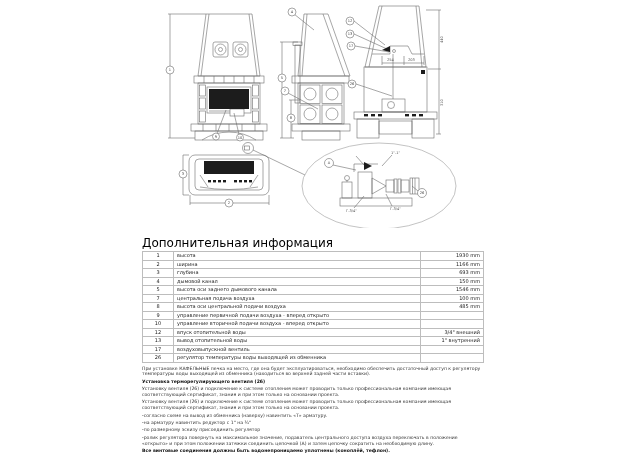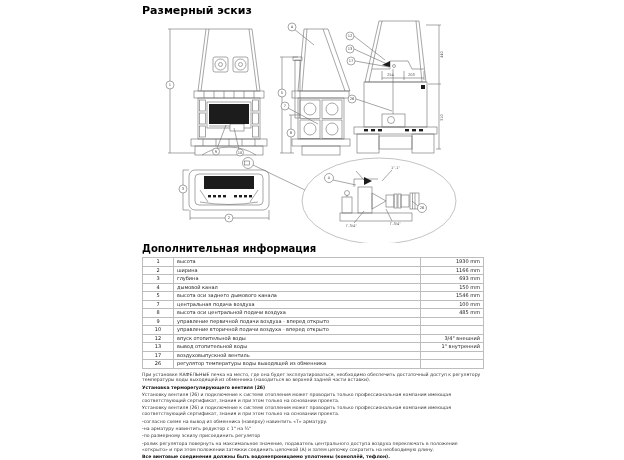--- a/index.html
+++ b/index.html
@@ -1,20 +1,20 @@
 <!DOCTYPE html>
 <html><head>
 <meta charset="utf-8">
 <style>
   html,body{margin:0;padding:0;background:#fff;}
   .page{position:relative;width:624px;height:460px;background:#ffffff;overflow:hidden;
         font-family:"DejaVu Sans", sans-serif;color:#1a1a1a;}
   .content{position:absolute;left:142px;top:4px;width:342px;}
   h1.title{font-size:11px;font-weight:bold;margin:0 0 2px 0;line-height:13px;color:#000;}
-  h2.subtitle{font-size:10px;font-weight:bold;margin:0 0 2px 0;line-height:12px;color:#000;}
+  h2.subtitle{font-size:12px;font-weight:normal;margin:9px 0 2px 0;line-height:12px;color:#000;}
   svg.drawing{display:block;}
   table.info-table{width:100%;border-collapse:collapse;table-layout:fixed;font-size:5px;color:#222;}
   table.info-table td{border:1px solid #bdbdbd;padding:1px 3px;height:5.5px;line-height:5.5px;
         overflow:hidden;white-space:nowrap;}
   td.c-num{width:24px;text-align:center;}
   td.c-val{width:56px;text-align:right;}
   .notes{font-size:4.6px;line-height:1.28;color:#333;margin-top:3px;}
   .notes p{margin:0 0 1.5px 0;}
   .notes .b{font-weight:bold;color:#111;}
   .dline{stroke:#6b6b6b;stroke-width:0.6;fill:none;}
@@ -23,21 +23,20 @@
   .ctext{fill:#444;stroke:none;font-size:3.6px;font-family:"DejaVu Sans",sans-serif;
          text-anchor:middle;dominant-baseline:central;}
   .ccirc{fill:#fff;stroke:#6b6b6b;stroke-width:0.6;}
 </style>
 </head>
 <body>
 
 <div class="page">
   <div class="content">
 
-    <h1 class="title">Размерный эскиз</h1>
 
     <svg class="drawing" width="342" height="224" viewBox="0 0 342 224" xmlns="http://www.w3.org/2000/svg">
 
       <g>
         <g class="dline">
           <line x1="28" y1="10" x2="28" y2="134"></line>
           <line x1="26" y1="10" x2="64" y2="10"></line>
           <line x1="26" y1="134" x2="53" y2="134"></line>
           <polygon points="64,10 110,10 118,72 56,72"></polygon>
           <line x1="67" y1="10" x2="59" y2="72"></line>

